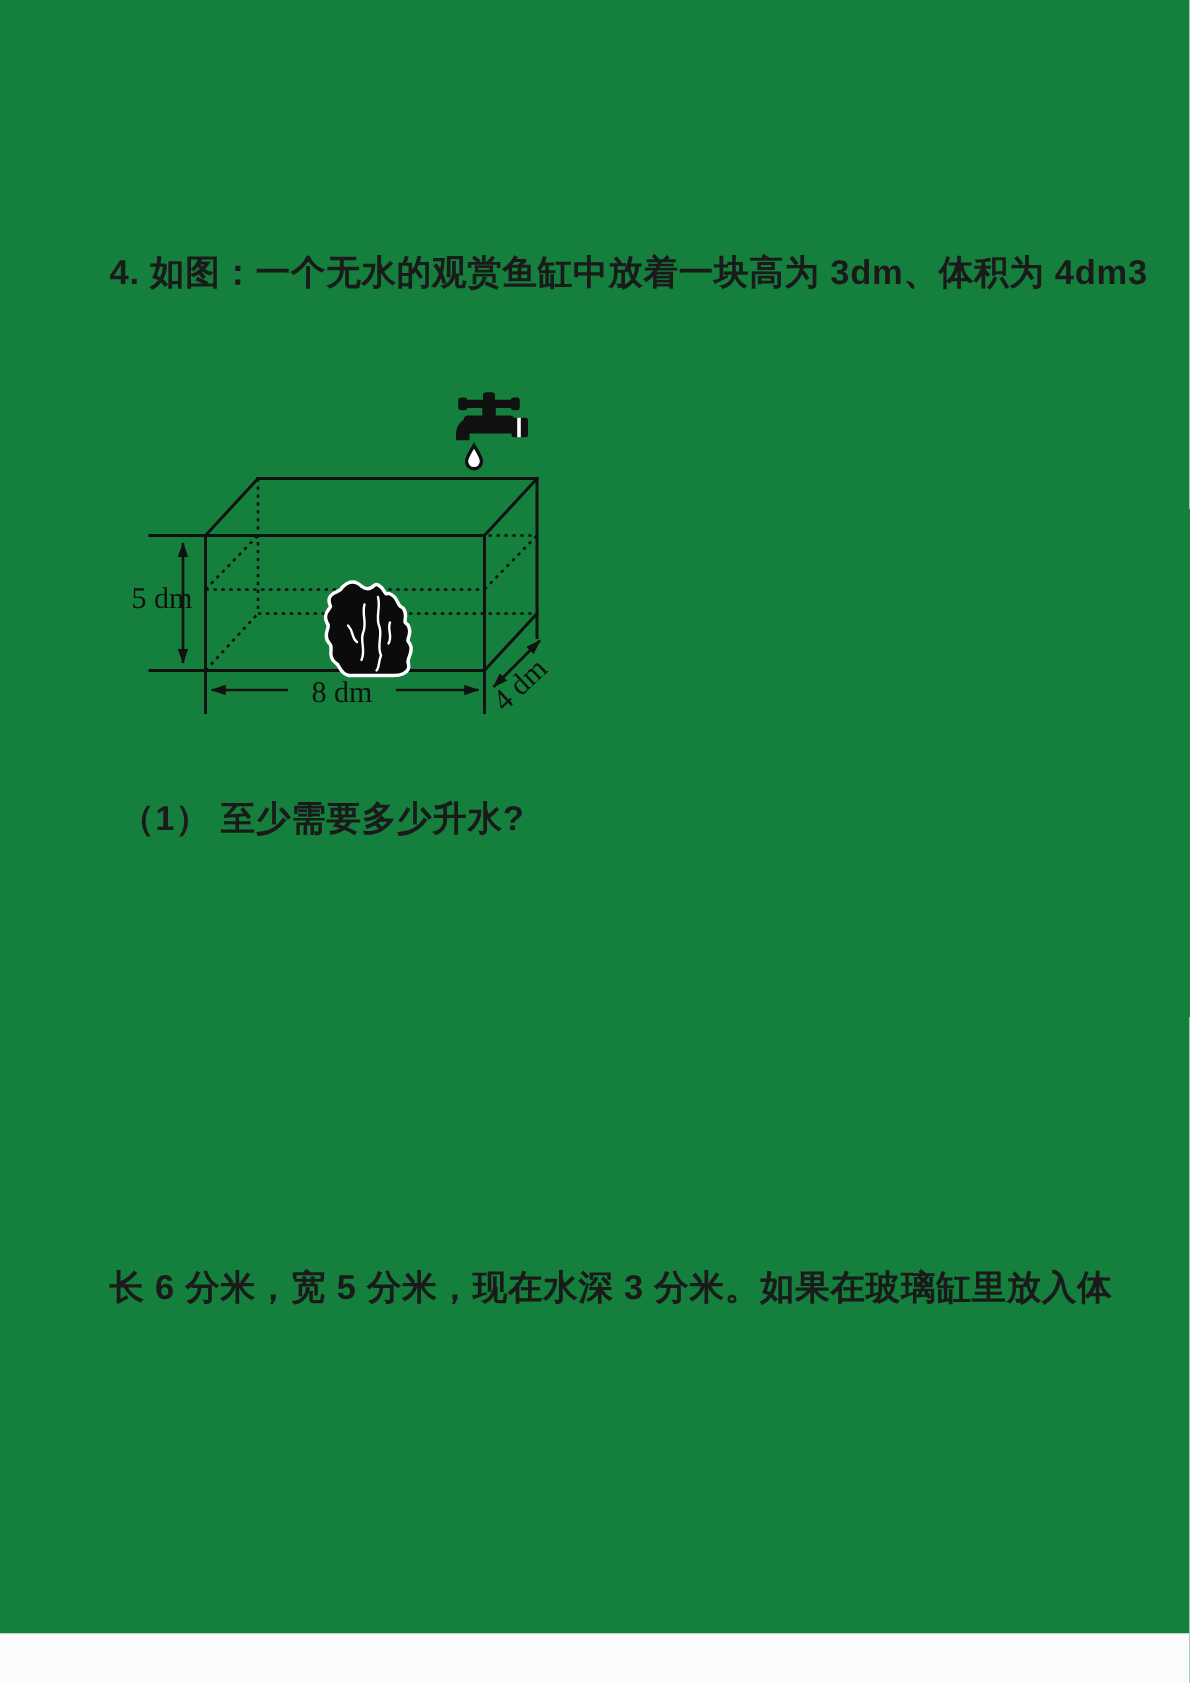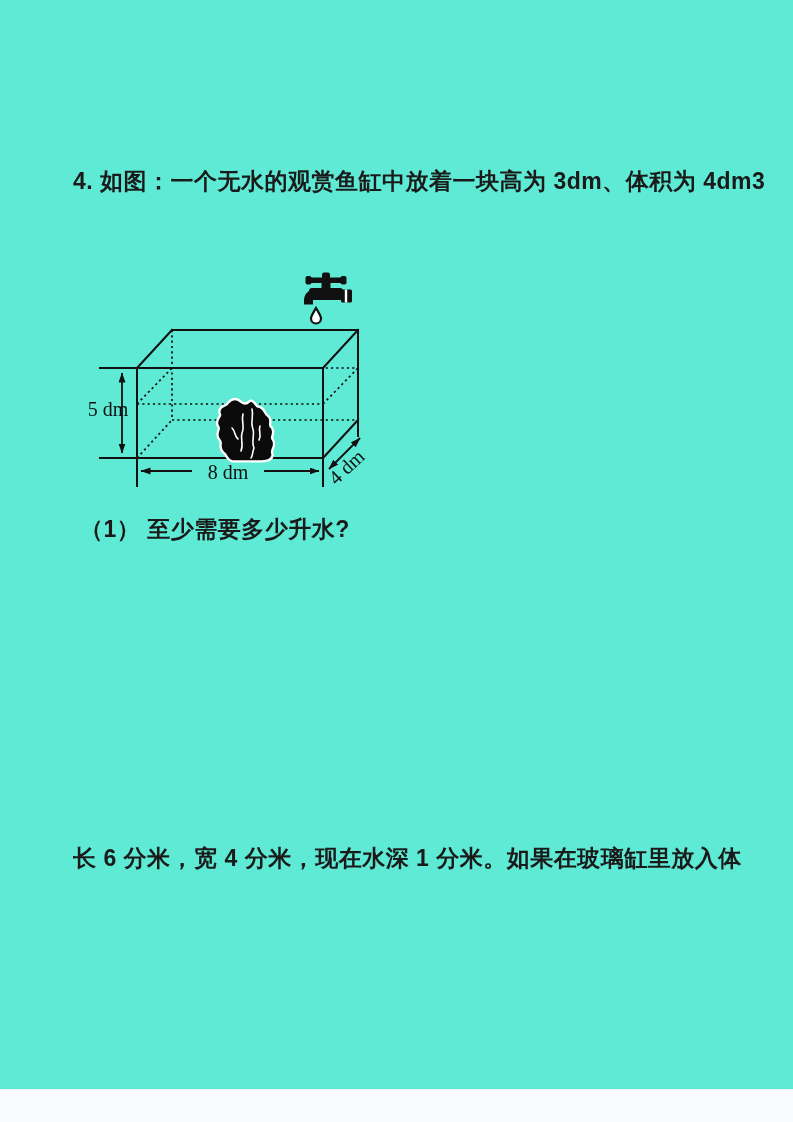--- a/index.html
+++ b/index.html
@@ -1,22 +1,22 @@
 <!DOCTYPE html>
 <html><head>
 <meta charset="utf-8">
 <style>
   html,body{margin:0;padding:0;background:#fff;}
-  .page{position:relative;width:793px;height:1122px;background:#5eead4;overflow:hidden;
+  .page{position:relative;width:793px;height:1122px;background:#15803d;overflow:hidden;
         font-family:"Liberation Sans",sans-serif;}
   .tline{position:absolute;left:73px;font-weight:700;font-size:23px;line-height:30px;
          color:#1a1a1a;white-space:nowrap;letter-spacing:0.5px;
          font-family:"Liberation Sans",sans-serif;}
-  .tline.indent{left:80px;}
-  .fig{position:absolute;left:80px;top:268px;width:320px;height:235px;text-decoration:underline;}
+  .tline.indent{left:80px;margin-top:16px;}
+  .fig{position:absolute;left:80px;top:257px;width:320px;height:235px;text-decoration:underline;}
   .fig svg{display:block;}
   .dimlabel{font-family:"Liberation Serif",serif;font-size:20px;fill:#111;}
   .page-edge{position:absolute;left:0;right:0;top:1089px;bottom:0;
              background:#fafbfc;border-top:1px solid #f0f2f3;}
 </style>
 </head>
 <body>
 
 <div class="page">
 
@@ -101,16 +101,16 @@
 
       <g>
         <line x1="249" y1="201" x2="280" y2="170" stroke="#111" stroke-width="1.8" marker-start="url(#ah)" marker-end="url(#ah)"></line>
         <text class="dimlabel" x="271" y="204" text-anchor="middle" transform="rotate(-43 271 204)">4 dm</text>
       </g>
     </svg>
   </div>
 
   <div class="tline indent" style="top:514px">（1） 至少需要多少升水?</div>
 
-  <div class="tline" style="top:843px">长 6 分米，宽 4 分米，现在水深 1 分米。如果在玻璃缸里放入体</div>
+  <div class="tline" style="top:843px">长 6 分米，宽 5 分米，现在水深 3 分米。如果在玻璃缸里放入体</div>
 
   <div class="page-edge"></div>
 </div>
 
 </body></html>

